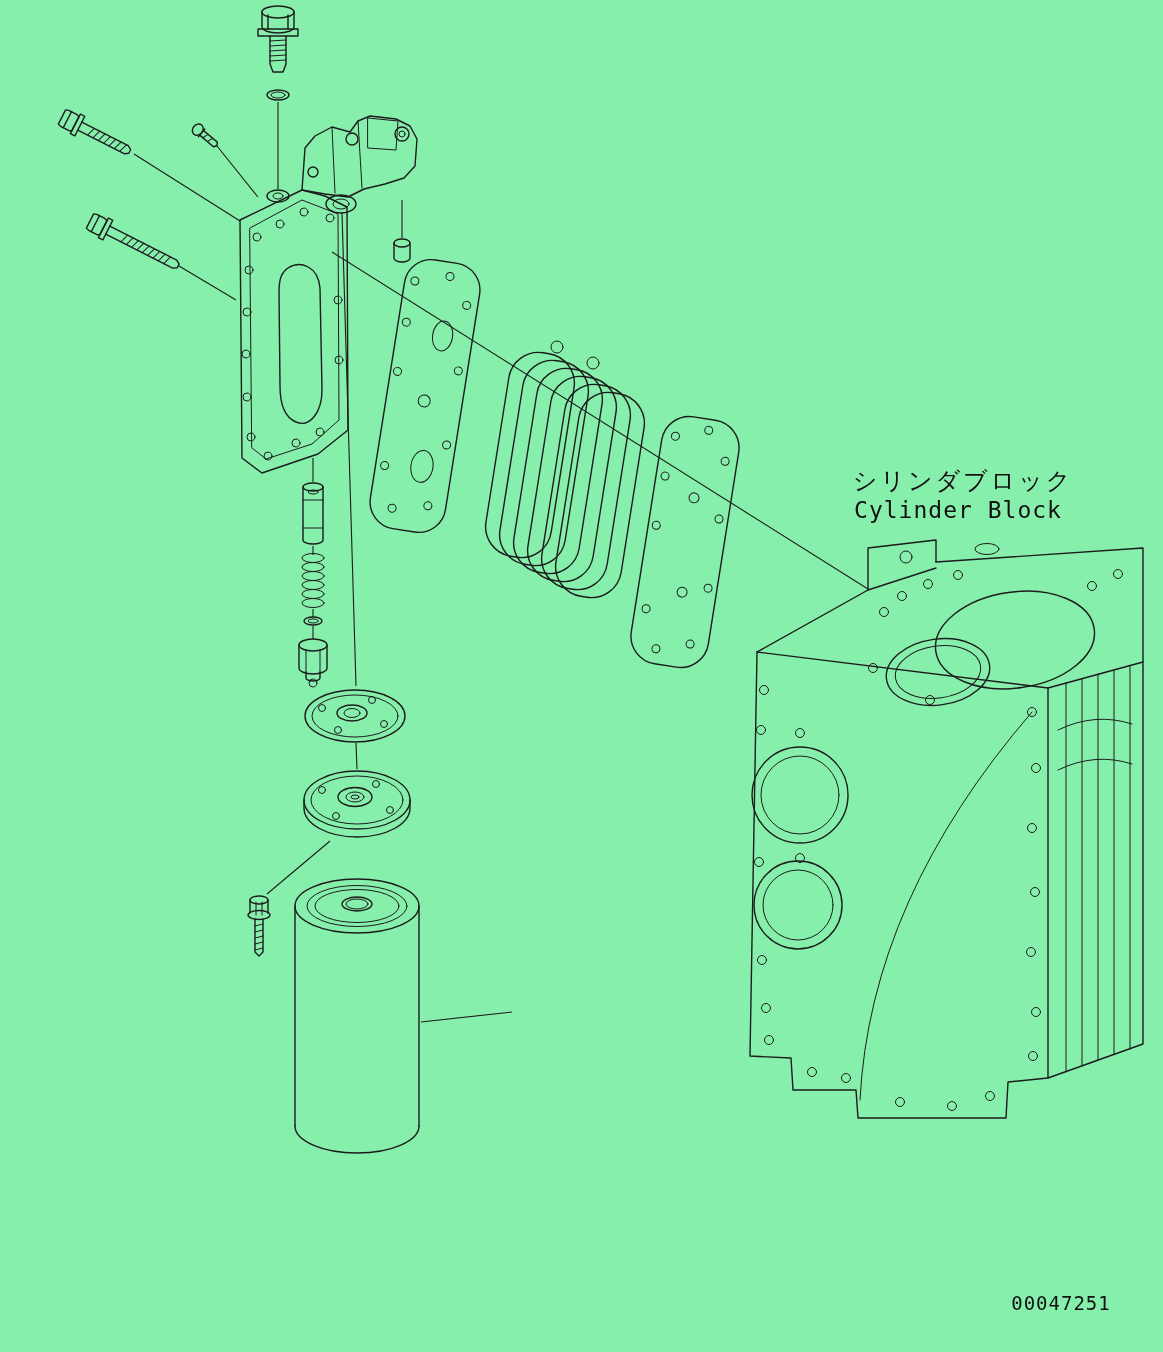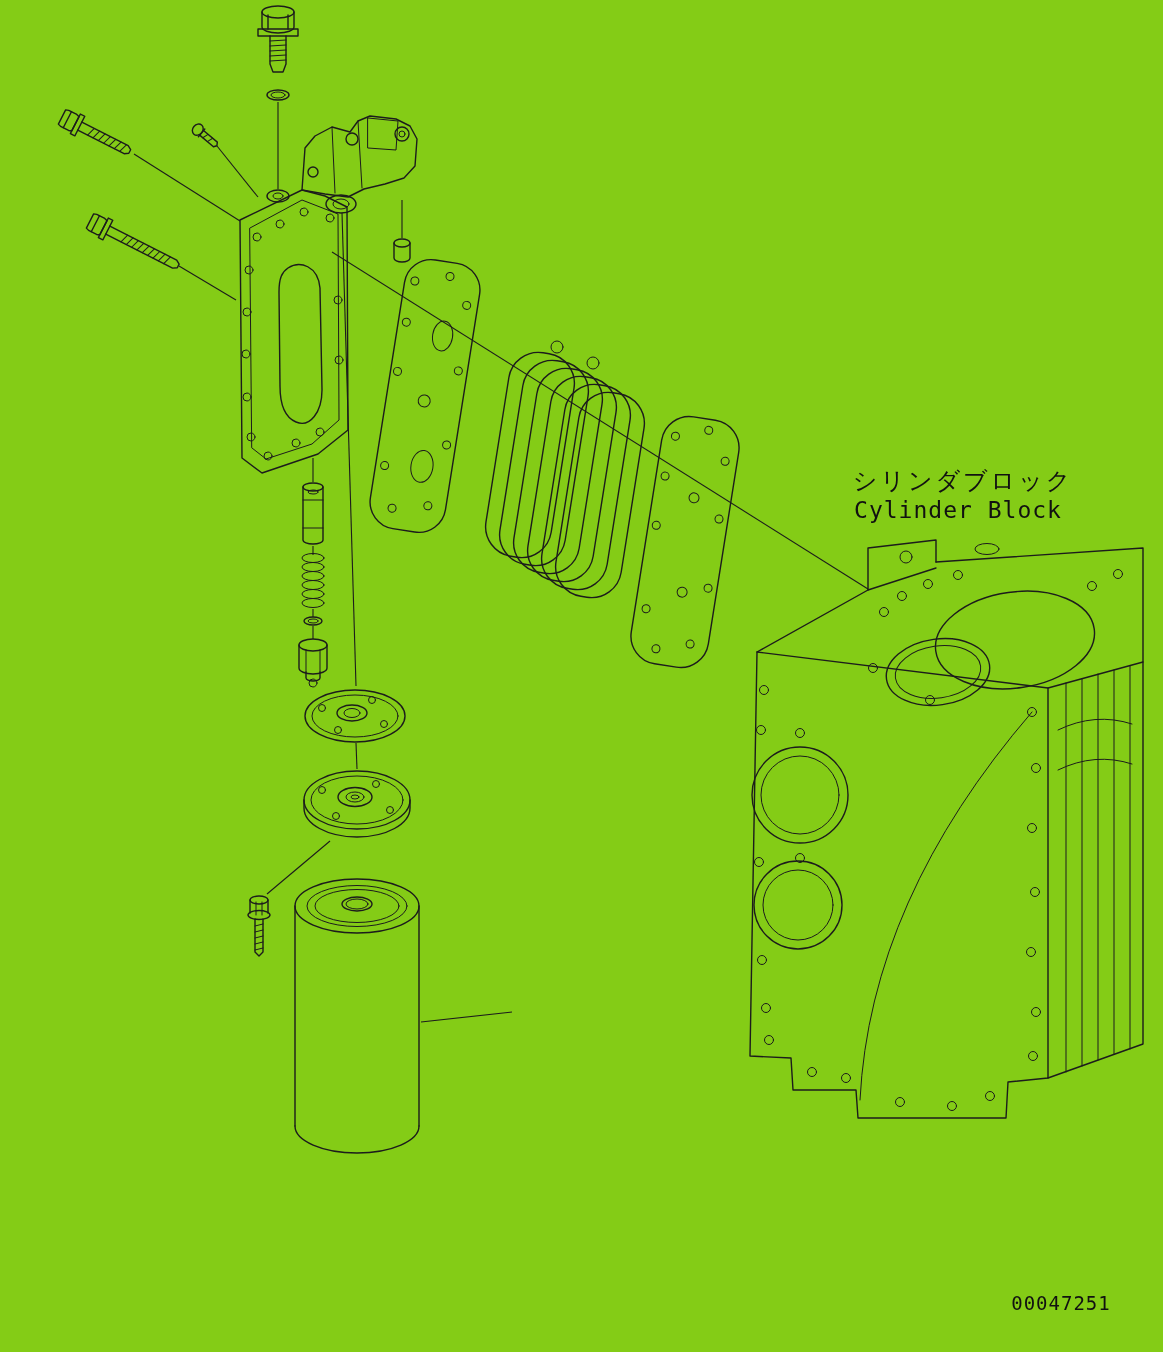--- a/index.html
+++ b/index.html
@@ -1,16 +1,16 @@
 <!DOCTYPE html>
 <html><head>
 <meta charset="utf-8">
 <style>
   html,body{margin:0;padding:0;background:#ffffff;}
-  .canvas{position:relative;width:1163px;height:1352px;background:#84cc16;overflow:hidden;}
+  .canvas{position:relative;width:1163px;height:1352px;background:#86efac;overflow:hidden;}
   svg{display:block;}
   .part{fill:none;stroke:#1c1c1c;stroke-width:1.4;stroke-linejoin:round;stroke-linecap:round;}
   .thin{stroke-width:1;}
   .leader{fill:none;stroke:#1c1c1c;stroke-width:1.1;}
   .lbl{fill:#111111;stroke:none;font-family:"DejaVu Sans Mono","Liberation Mono",monospace;}
   .lbl-ja{font-size:24px;letter-spacing:3px;}
   .lbl-en{font-size:23px;letter-spacing:1px;}
   .lbl-num{font-size:19px;letter-spacing:1px;}
 </style>
 </head>

